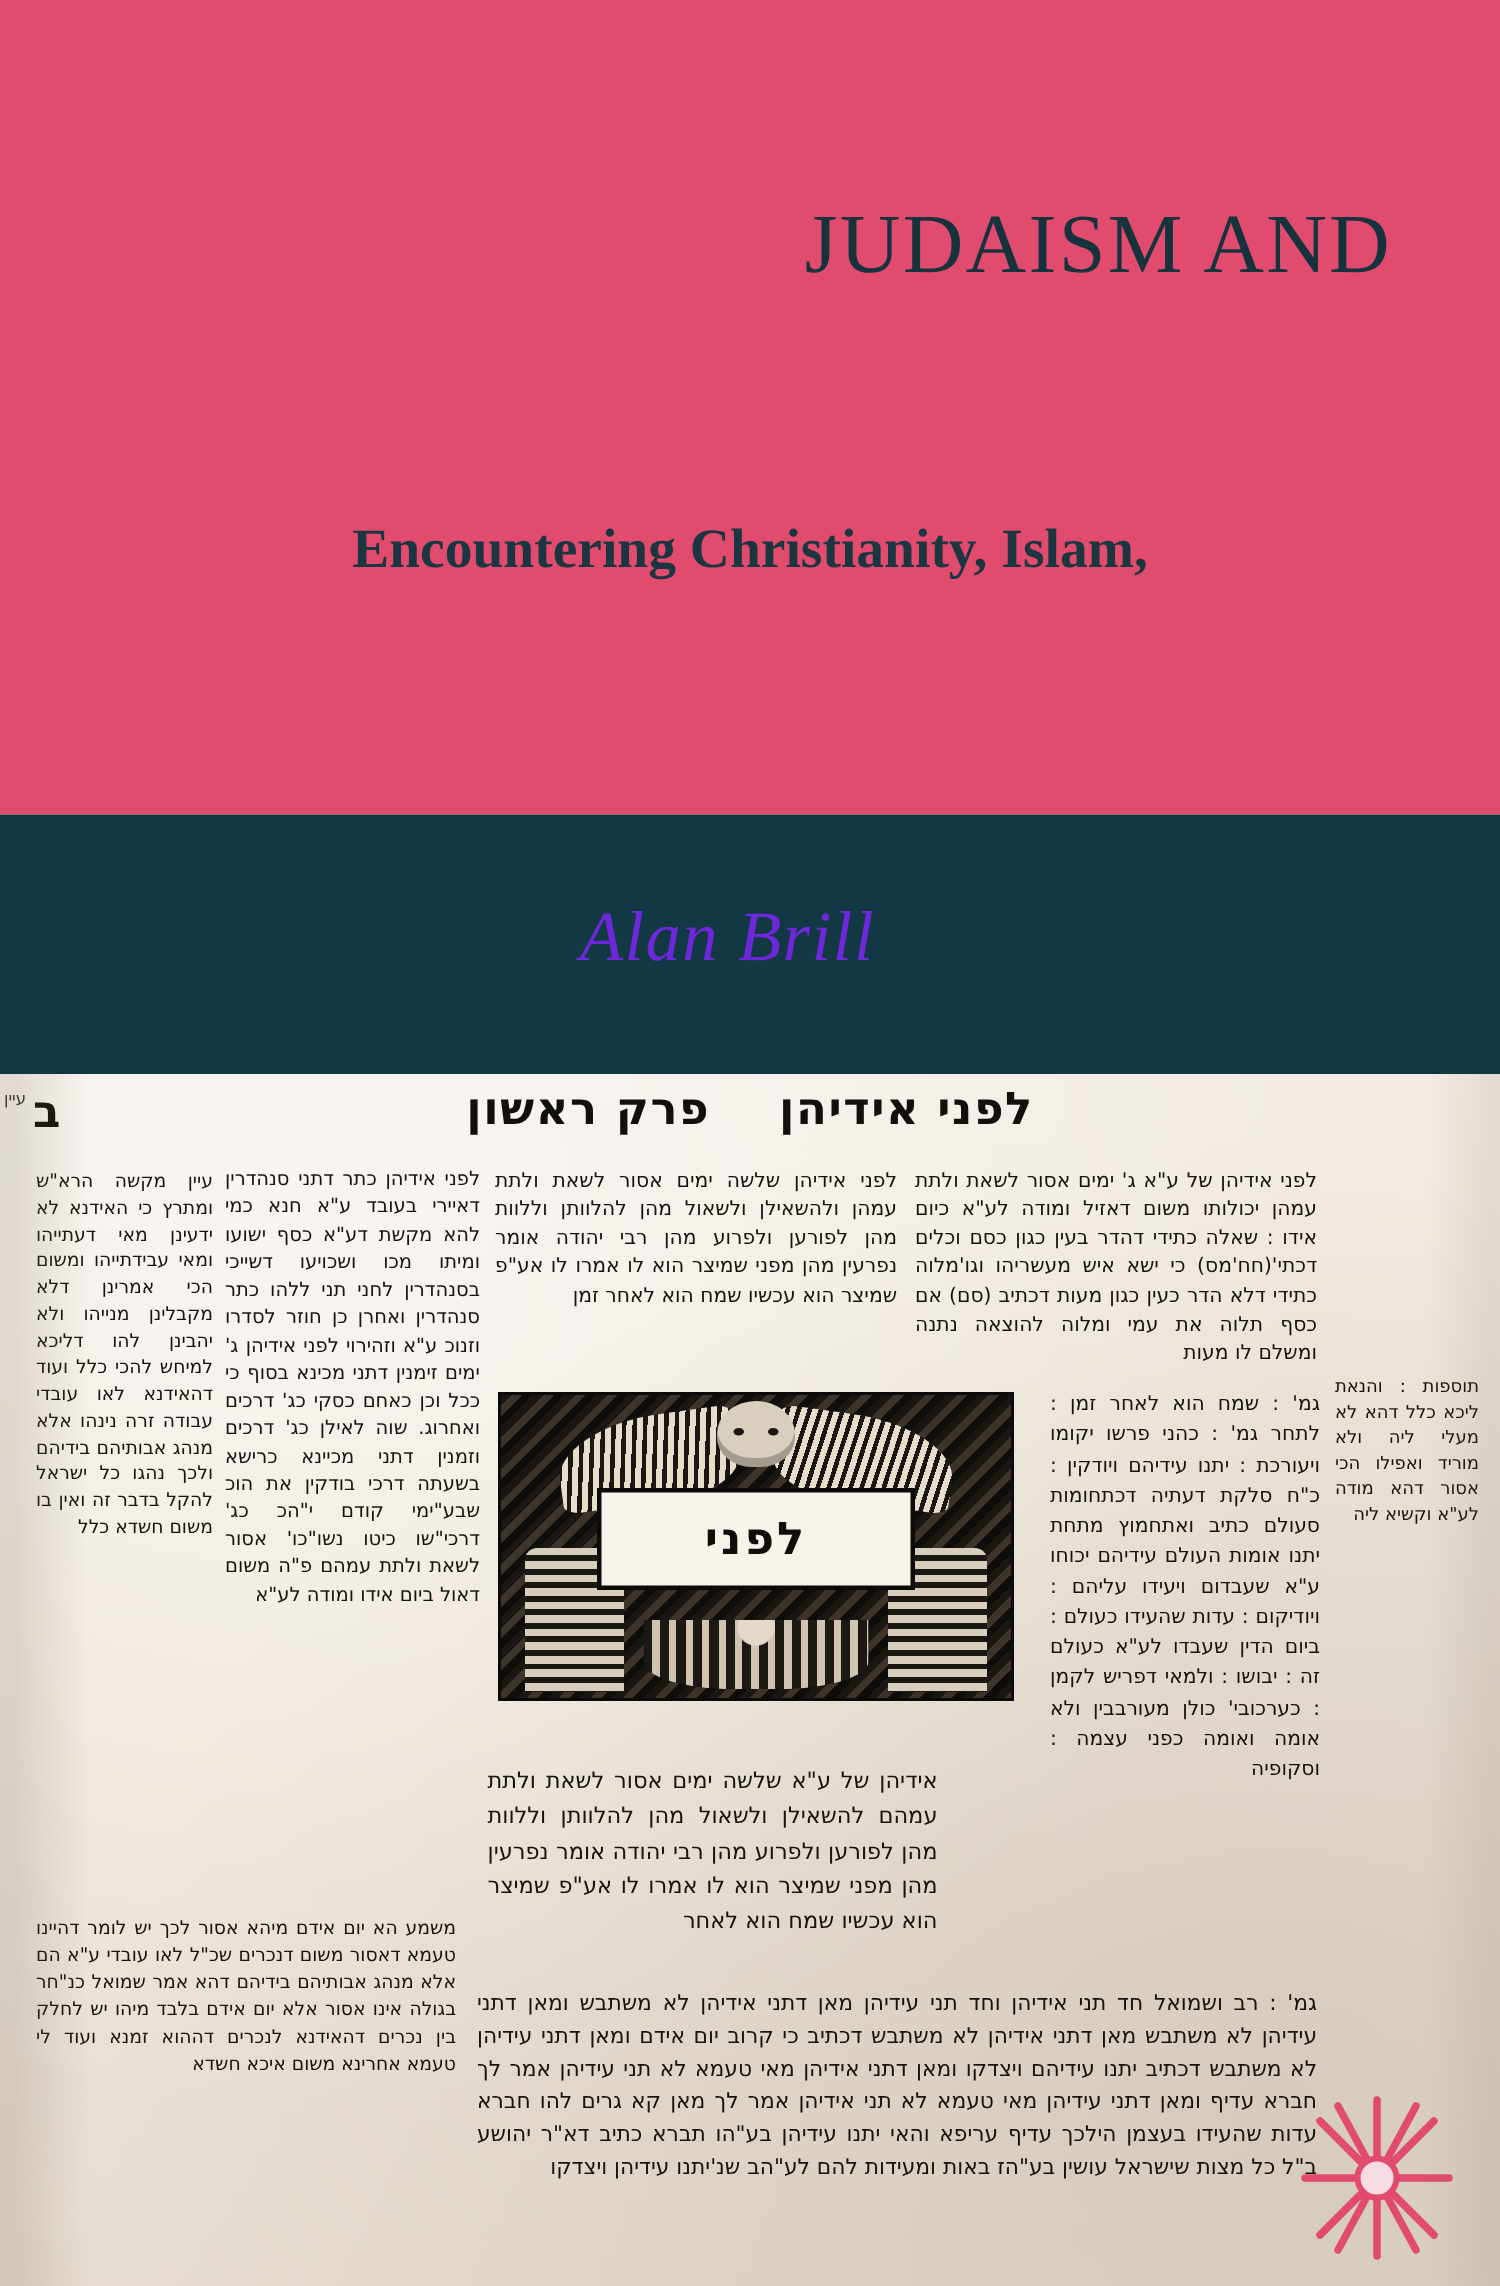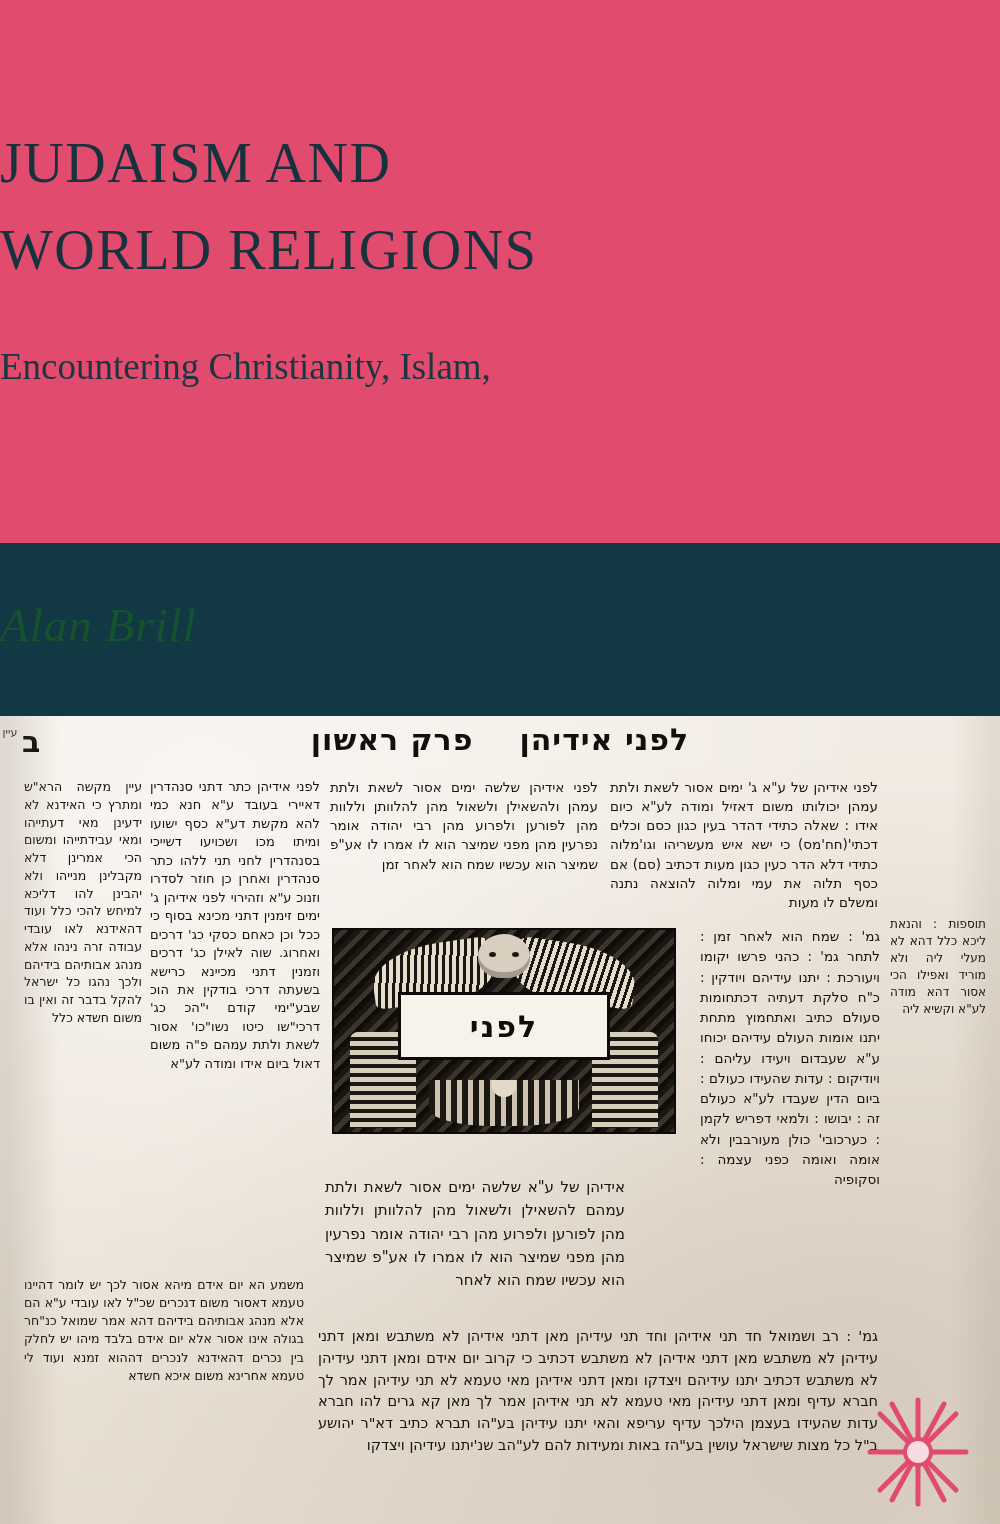--- a/index.html
+++ b/index.html
@@ -19,58 +19,61 @@
   .pink-panel {
     position: absolute;
     left: 0; top: 0;
     width: 1000px; height: 543px;
     background: #e14b6e;
   }
   .title-block {
     position: absolute;
     left: 0; top: 120px;
     width: 928px;
-    text-align: left;
+    text-align: right;
     color: #14323c;
   }
   .title-line {
     font-family: "Liberation Serif", serif;
     font-size: 56px;
     letter-spacing: 1.5px;
     line-height: 1.55;
     font-weight: normal;
     color: #16333d;
   }
   .subtitle-block {
     position: absolute;
     left: 0; top: 335px;
     width: 1000px;
+    text-align: center;
+    font-weight: bold;
   }
   .subtitle-line {
     font-family: "Liberation Serif", serif;
     font-size: 37px;
     line-height: 1.75;
     color: #1b3640;
   }
 
   
   .teal-panel {
     position: absolute;
     left: 0; top: 543px;
     width: 1000px; height: 173px;
     background: #123843;
   }
   .author {
     position: absolute;
     left: 0; top: 598px;
     width: 970px;
+    text-align: center;
     font-family: "Liberation Serif", serif;
     font-style: italic;
     font-size: 47px;
-    color: #14532d;
+    color: #6d28d9;
     letter-spacing: 1px;
   }
 
   
   .talmud {
     position: absolute;
     left: 0; top: 716px;
     width: 1000px; height: 808px;
     background: #efe9e1;
     overflow: hidden;
@@ -286,21 +289,20 @@
 </style>
 </head>
 <body>
 
 <div id="cover">
 
   <div class="pink-panel"></div>
 
   <div class="title-block">
     <div class="title-line">JUDAISM AND</div>
-    <div class="title-line">WORLD RELIGIONS</div>
   </div>
 
   <div class="subtitle-block">
     <div class="subtitle-line">Encountering Christianity, Islam,</div>
   </div>
 
   <div class="teal-panel"></div>
   <div class="author">Alan Brill</div>
 
   <div class="talmud">

